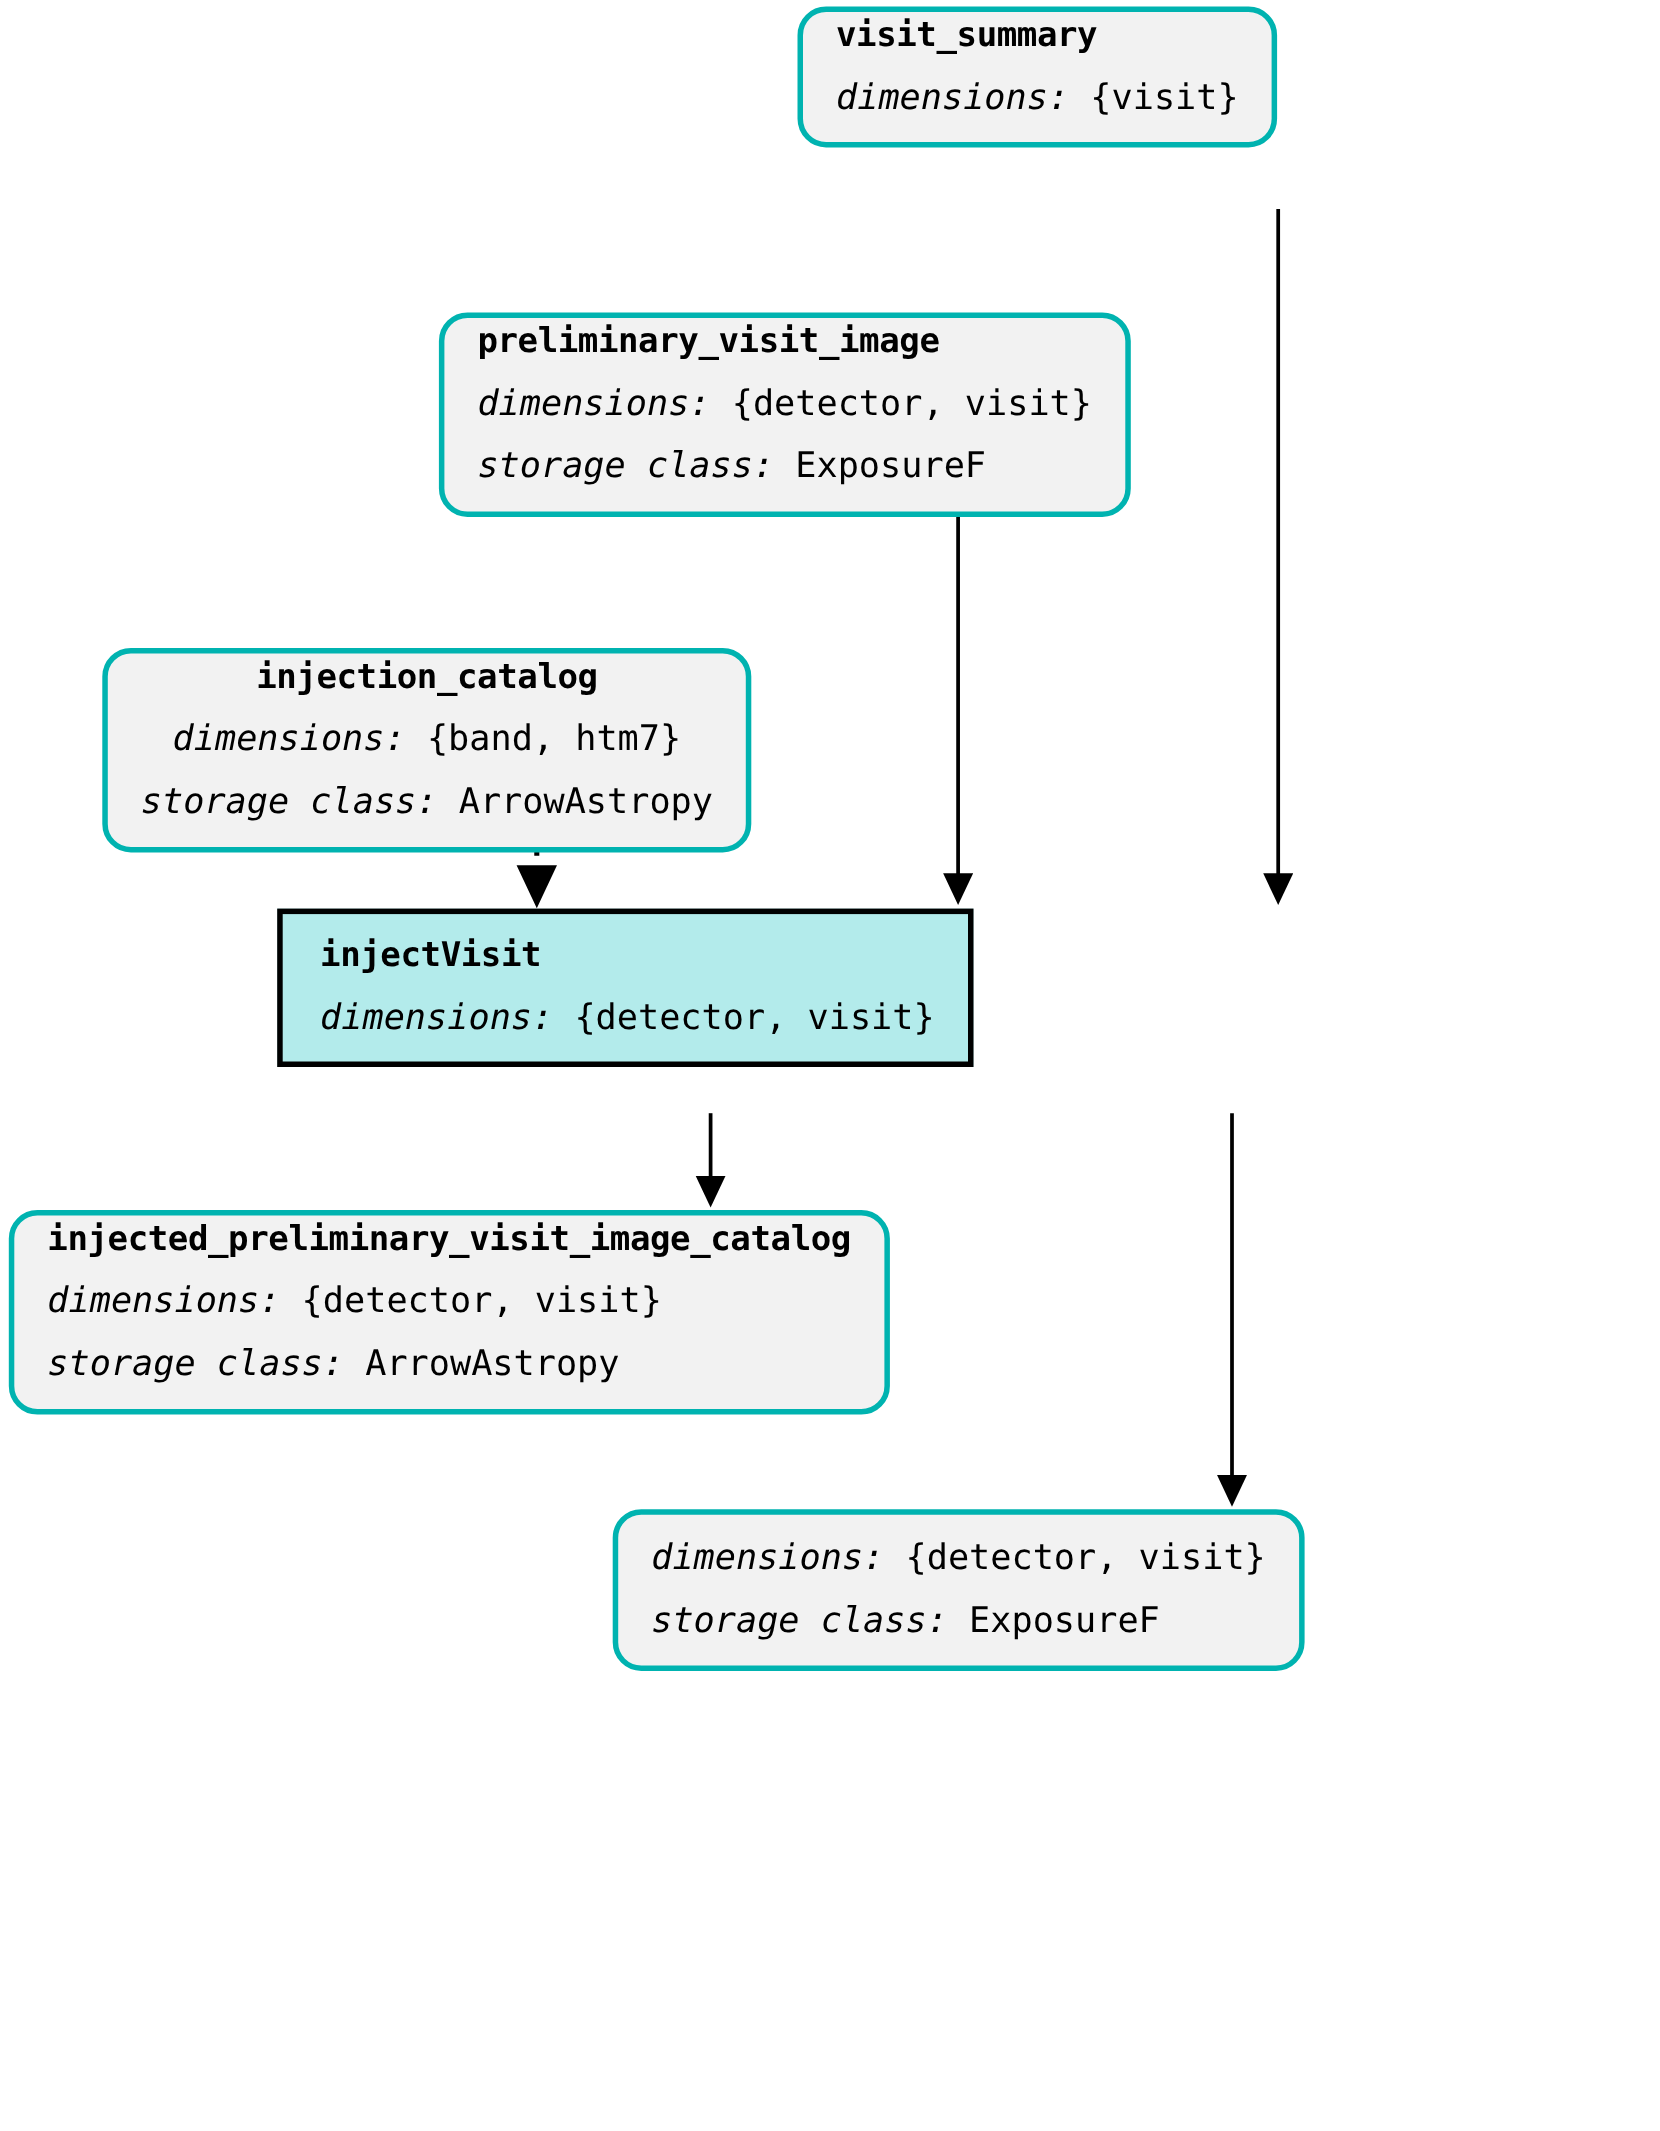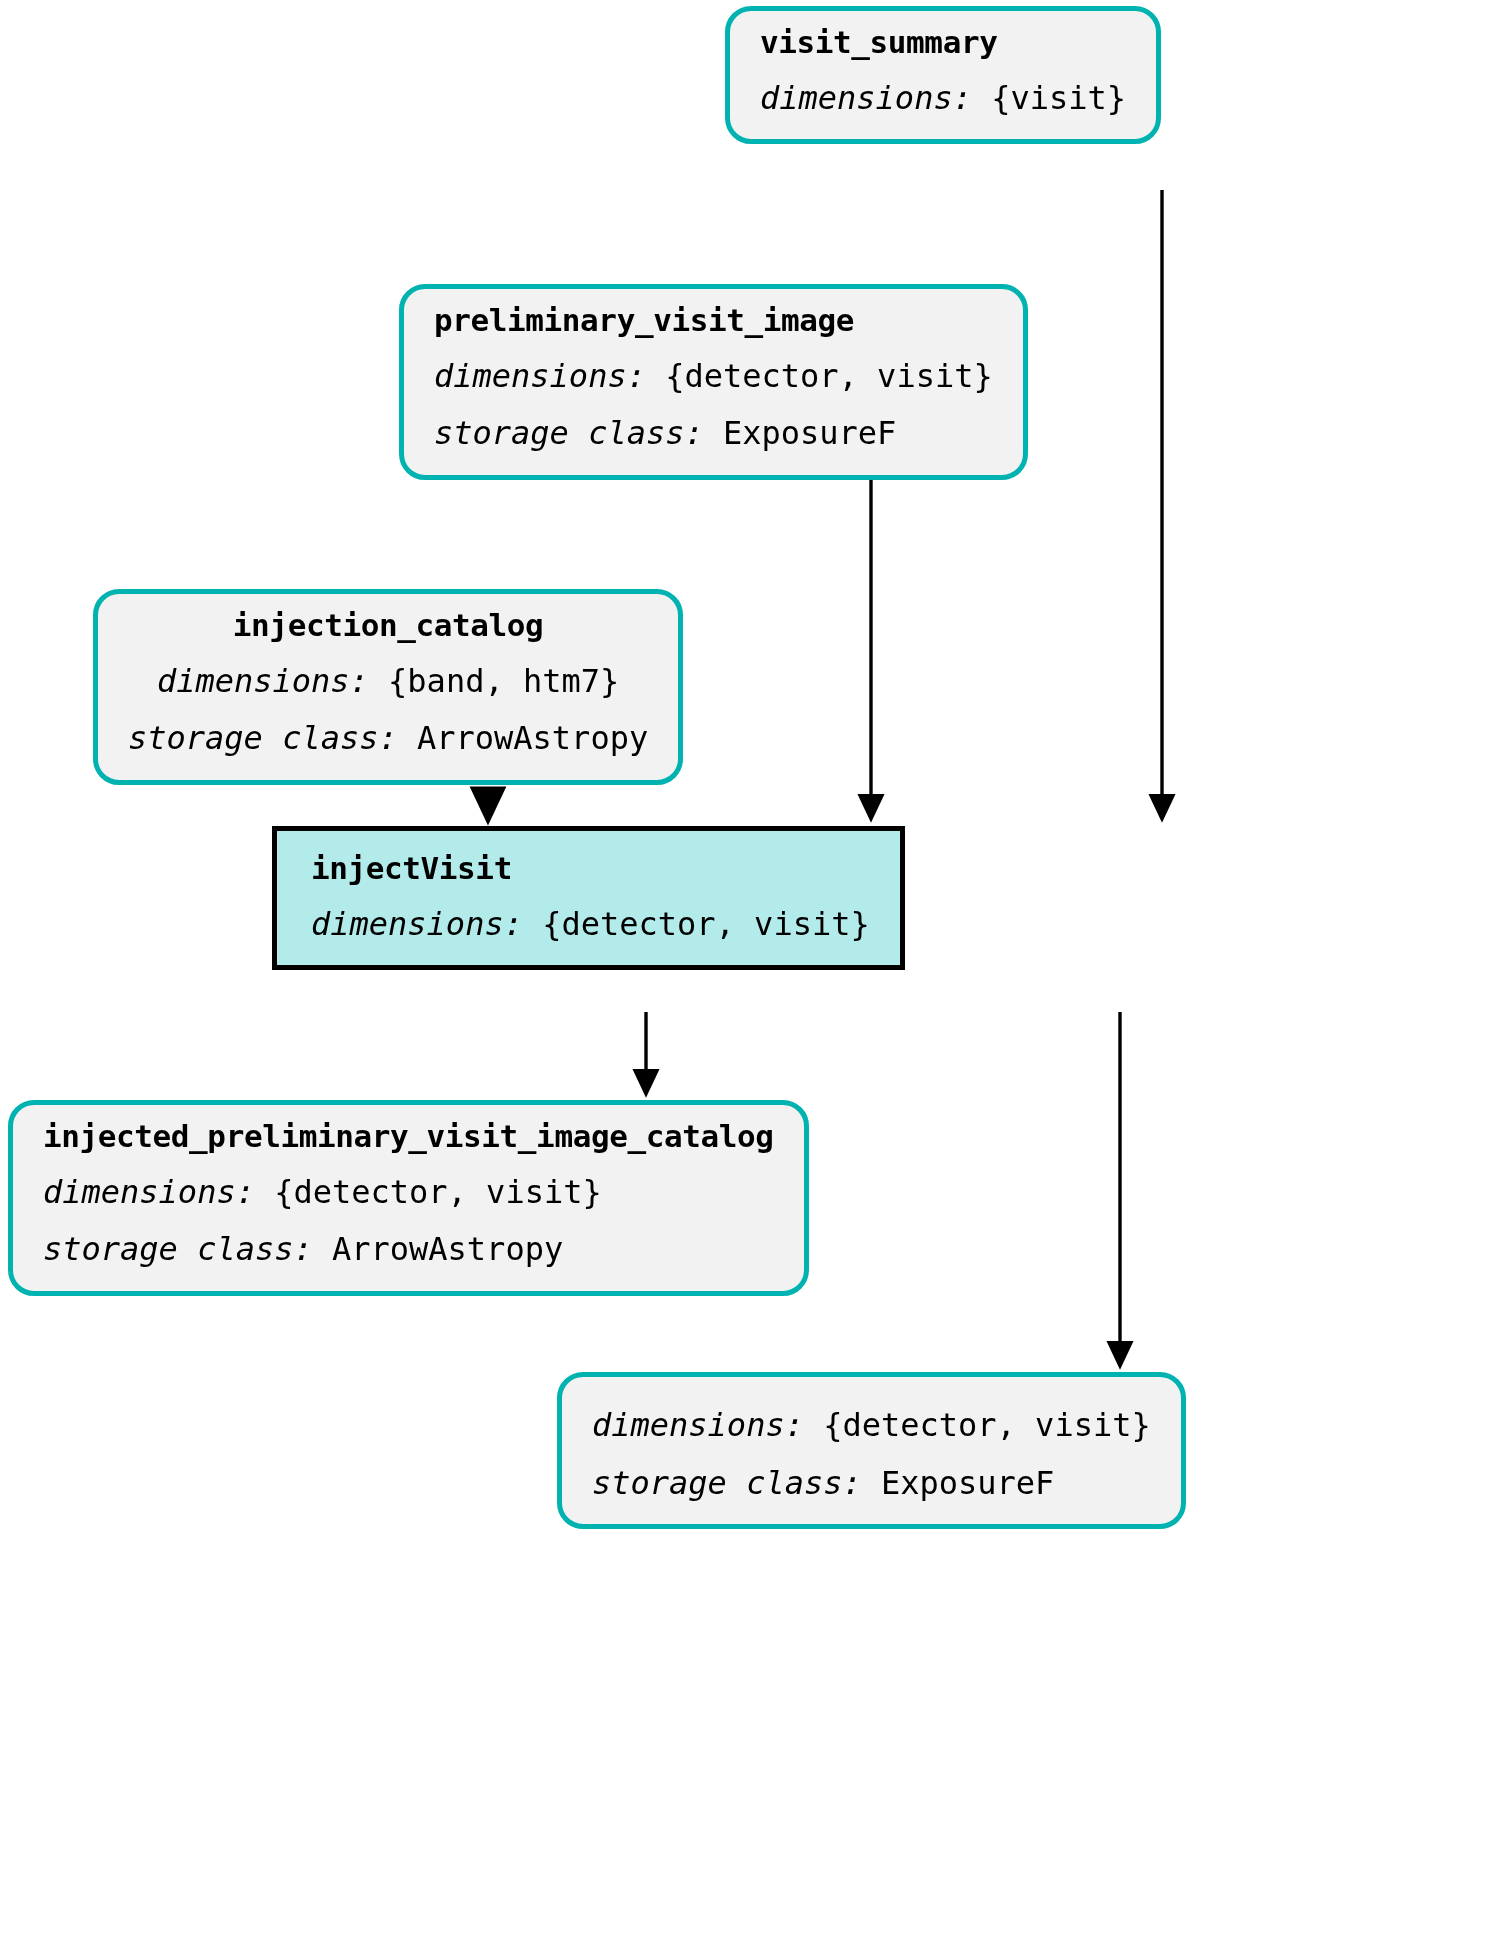--- a/index.html
+++ b/index.html
@@ -26,28 +26,27 @@
     pointer-events: none;
   }
   .node {
     position: absolute;
     box-sizing: border-box;
   }
   .dataset-node {
     background: #f2f2f2;
     border: 5px solid #00b3b0;
     border-radius: 26px;
-    padding: 12px 30px 20px 30px;
+    padding: 2px 30px 20px 30px;
   }
   .task-node {
     background: #b3ebeb;
     border: 5px solid #000000;
     border-radius: 0;
     padding: 18px 30px 20px 34px;
-    margin-left: 20px;
   }
   .node-title {
     font-family: "DejaVu Sans Mono", monospace;
     font-weight: bold;
     font-size: 31px;
     color: #000000;
     letter-spacing: -0.4px;
     line-height: 1.25;
     white-space: nowrap;
   }

